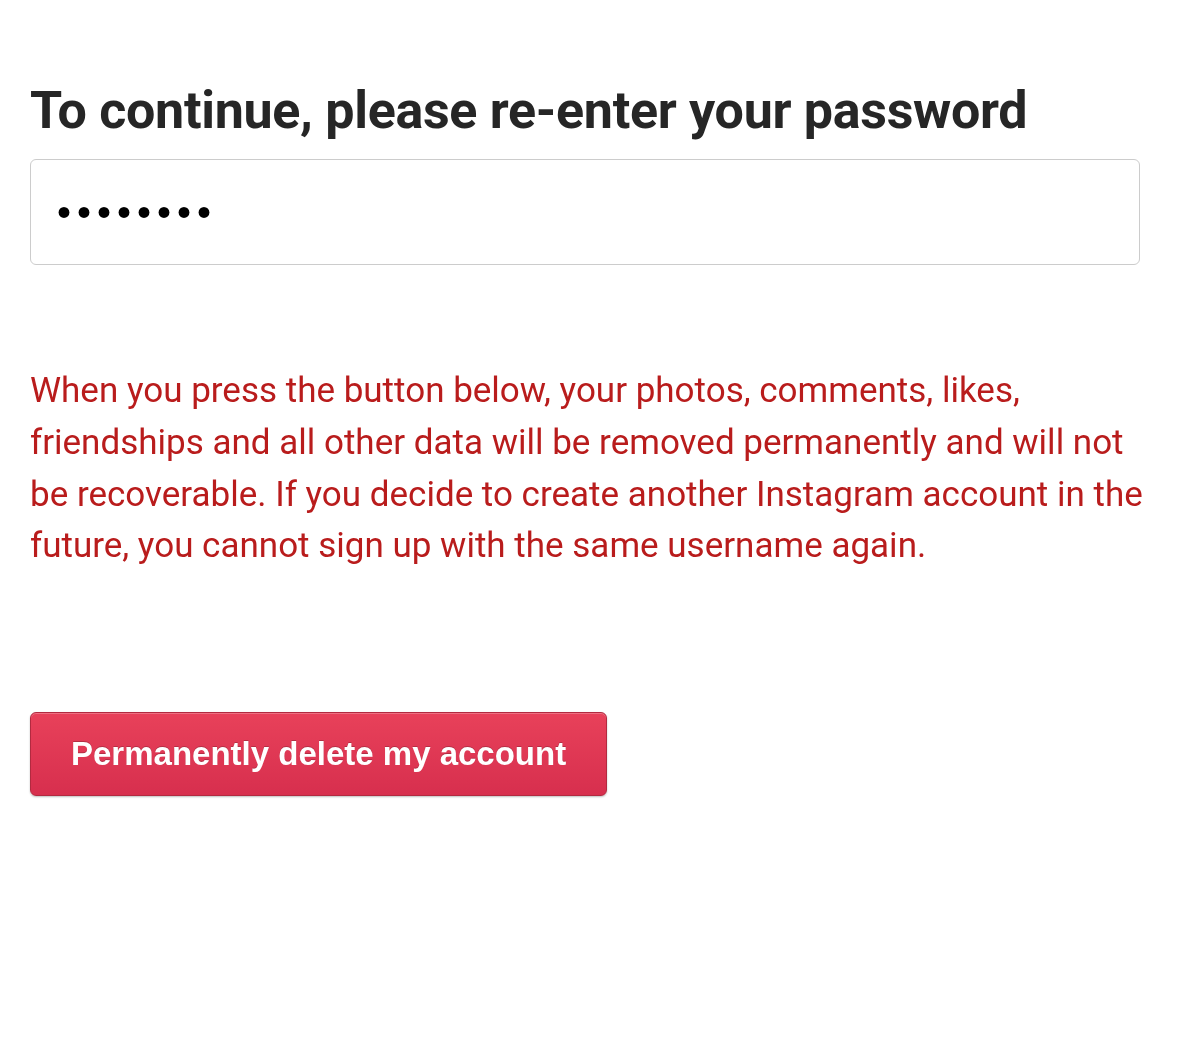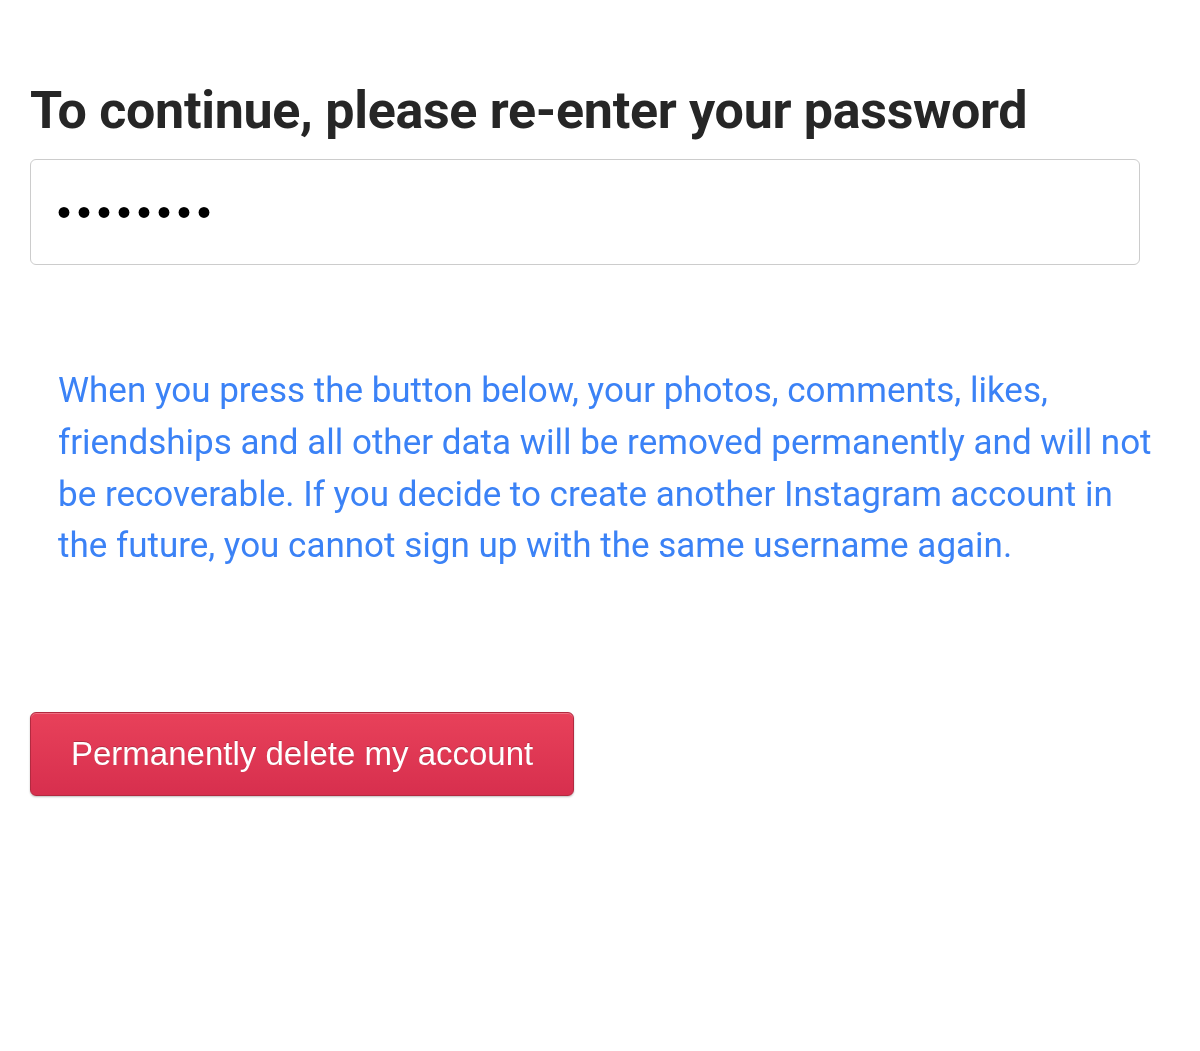--- a/index.html
+++ b/index.html
@@ -30,32 +30,31 @@
       padding: 0 26px;
       color: #000;
       background: #fff;
       outline: none;
       letter-spacing: 6px;
       font-family: Arial, sans-serif;
     }
     .warning-text {
       font-size: 35px;
       line-height: 1.48;
-      color: #3b82f6;
+      color: #b91c1c;
       margin-top: 100px;
       max-width: 1160px;
       font-weight: 400;
-      margin-left: 28px;
     }
     .delete-button {
       margin-top: 140px;
       background: linear-gradient(to bottom, #e8415a, #d72f4e);
       color: #ffffff;
       font-size: 33px;
-      font-weight: 400;
+      font-weight: 700;
       border: 1px solid #b22a40;
       border-radius: 6px;
       padding: 22px 40px;
       cursor: pointer;
       box-shadow: inset 0 1px 0 rgba(255,255,255,0.25), 0 1px 2px rgba(0,0,0,0.25);
       text-shadow: 0 -1px 0 rgba(0,0,0,0.2);
     }
   </style>
 </head>
 <body>

